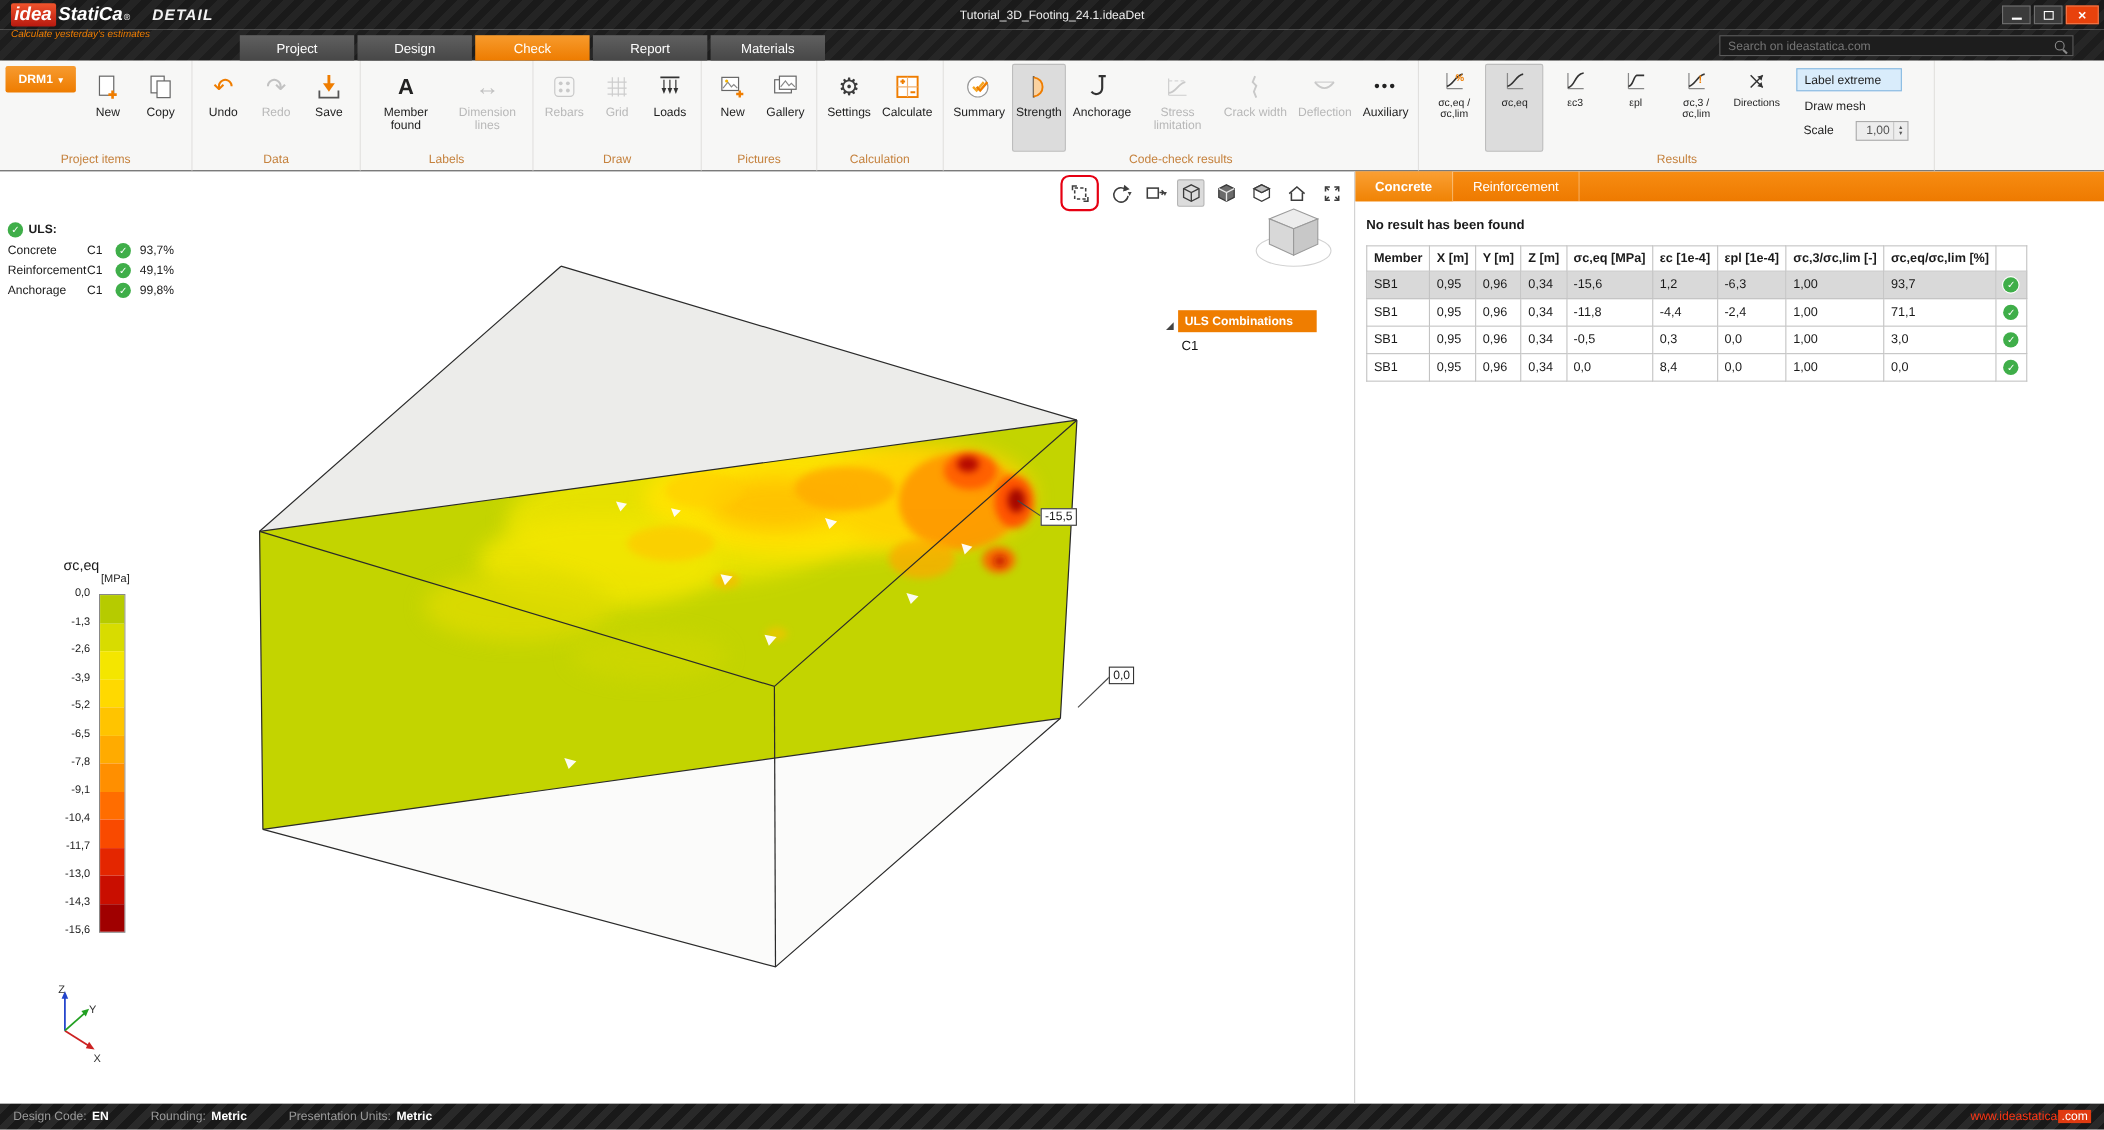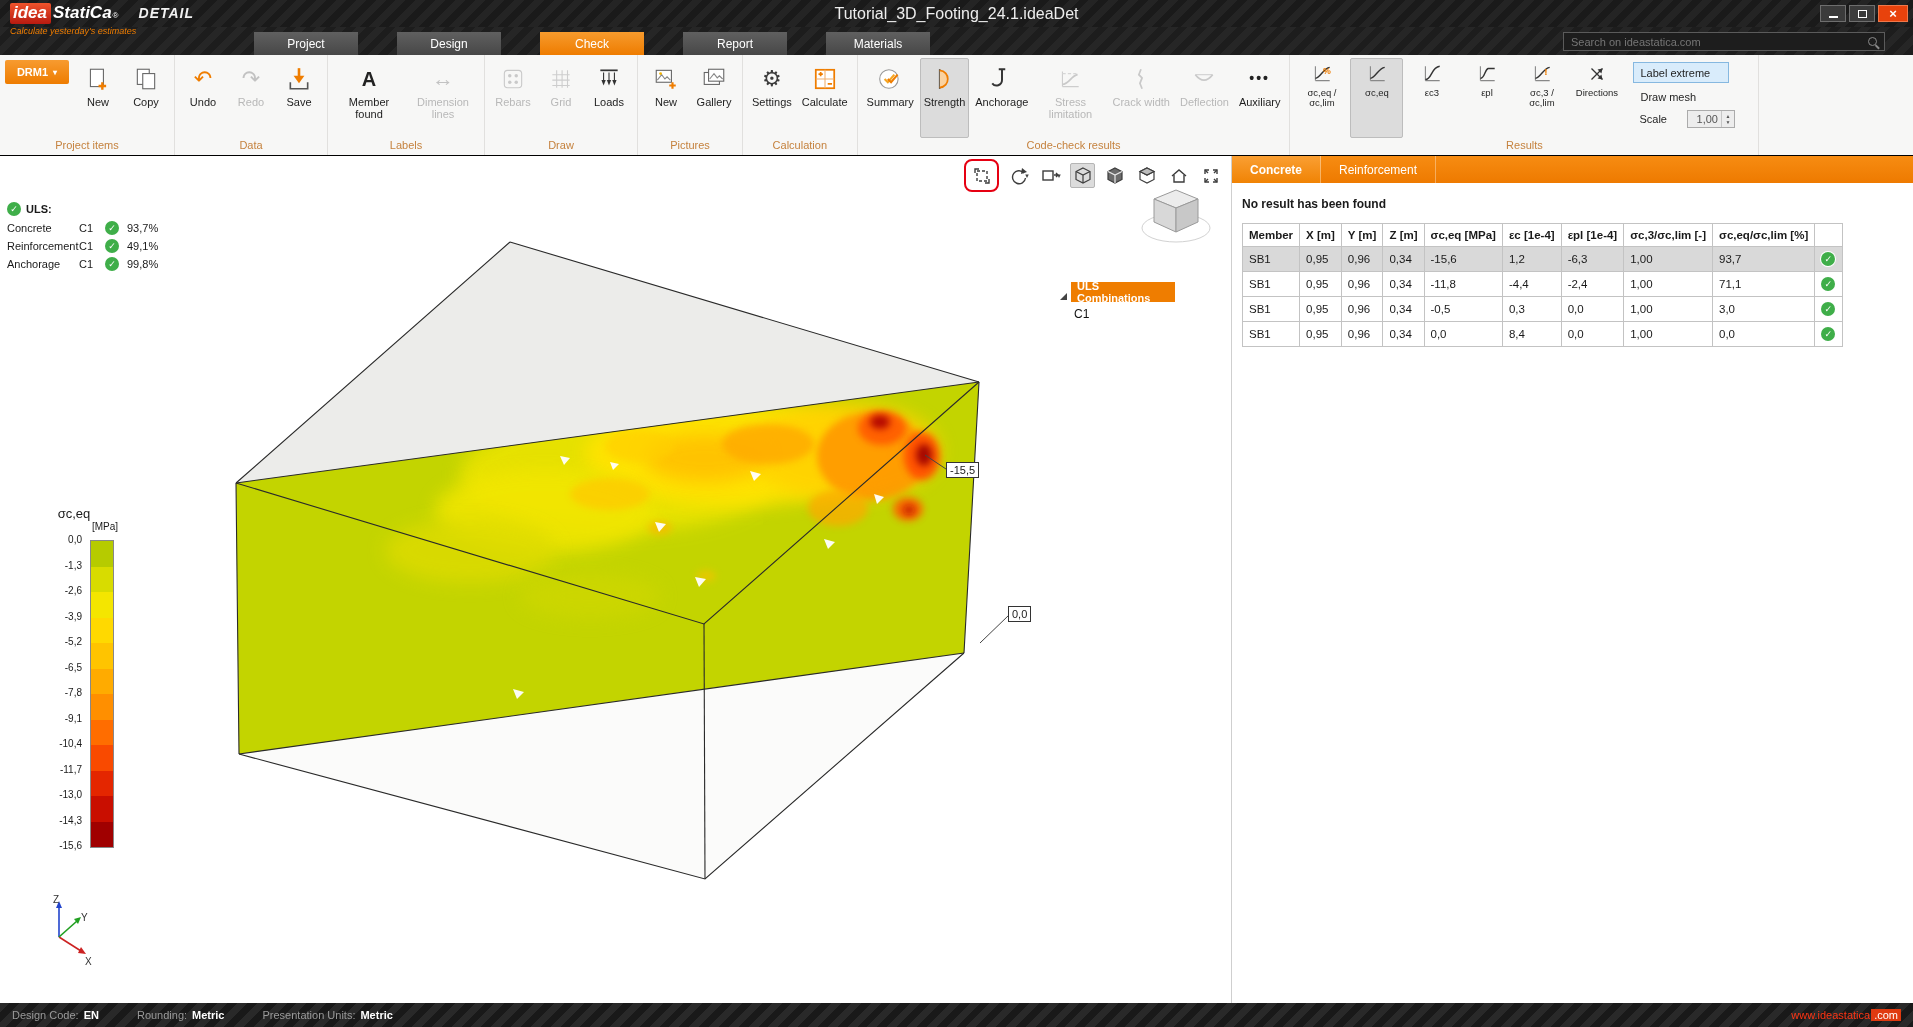--- a/index.html
+++ b/index.html
@@ -3,38 +3,38 @@
 <meta charset="utf-8">
 <style>
   * { margin:0; padding:0; box-sizing:border-box; }
   html,body { width:1913px; height:1027px; }
   body { font-family:"Liberation Sans", sans-serif; font-size:12px; color:#1a1a1a; background:#fff; overflow:hidden; }
   button { background:none; border:none; font:inherit; color:inherit; cursor:pointer; }
   .app { position:relative; width:1913px; height:1027px; display:flex; flex-direction:column; }
 
   
   .titlebar { height:27px; background:repeating-linear-gradient(135deg,#242424 0 7px,#1a1a1a 7px 14px); position:relative; z-index:6; display:flex; align-items:center; }
-  .doc-title { position:absolute; left:0; right:0; text-align:center; color:#ededed; font-size:16px; pointer-events:none; }
+  .doc-title { position:absolute; left:0; right:0; text-align:center; color:#ededed; font-size:11px; pointer-events:none; }
   .win-controls { margin-left:auto; display:flex; gap:3px; padding-right:5px; z-index:3; }
   .win-btn { width:26px; height:17px; display:flex; align-items:center; justify-content:center; background:#3b3b3b; border:1px solid #6e6e6e; }
   .win-btn .bar { width:9px; height:2px; background:#fff; margin-top:6px; }
   .win-btn .box { width:9px; height:8px; border:1px solid #fff; }
   .win-btn.close { background:#e8420c; border-color:#f1784a; width:30px; color:#fff; font-size:13px; font-weight:bold; line-height:1; }
 
   .logo-block { position:absolute; top:3px; left:10px; z-index:7; }
   .logo-line { display:flex; align-items:baseline; }
   .logo-idea { font-style:italic; font-weight:bold; font-size:17px; color:#fff; background:linear-gradient(#f0542c,#b81a10); padding:0 4px 1px 3px; border-radius:2px; }
   .logo-statica { font-style:italic; font-weight:bold; font-size:17px; color:#fff; margin-left:2px; }
   .logo-reg { font-size:8px; color:#fff; vertical-align:super; margin-left:1px; }
   .logo-detail { font-style:italic; font-weight:bold; font-size:14px; letter-spacing:1px; color:#f2f2f2; margin-left:20px; }
   .logo-tagline { font-style:italic; font-size:9px; color:#ef7d00; margin-top:2px; }
 
   
   .tabstrip { height:28px; background:repeating-linear-gradient(135deg,#262626 0 7px,#1d1d1d 7px 14px); display:flex; align-items:flex-end; padding-left:218px; gap:3px; position:relative; z-index:5; }
-  .nav-tab { height:23px; min-width:104px; padding:0 16px; display:flex; align-items:center; justify-content:center; background:linear-gradient(#606060,#474747); color:#fff; font-size:12px;margin-left:36px; }
+  .nav-tab { height:23px; min-width:104px; padding:0 16px; display:flex; align-items:center; justify-content:center; background:linear-gradient(#606060,#474747); color:#fff; font-size:12px; }
   .nav-tab.active { background:linear-gradient(#f79b2d,#ee7c00); }
   .search-box { position:absolute; right:28px; top:5px; width:322px; height:19px; background:#1d1d1d; border:1px solid #5b5b5b; display:flex; align-items:center; padding:0 7px; }
   .search-box input { flex:1; background:transparent; border:none; outline:none; color:#9a9a9a; font-size:11px; font-family:inherit; }
   .search-glyph { width:9px; height:9px; border:1.5px solid #8a8a8a; border-radius:50%; position:relative; flex:0 0 auto; }
   .search-glyph::after { content:""; position:absolute; width:5px; height:1.5px; background:#8a8a8a; transform:rotate(45deg); right:-4px; bottom:-2px; }
 
   
   .ribbon { height:101px; background:#f7f7f6; border-bottom:1px solid #000000; display:flex; }
   .rib-group { display:flex; flex-direction:column; border-right:1px solid #e1e0de; padding:3px 5px 0; }
   .rib-buttons { flex:1; display:flex; align-items:stretch; gap:2px; }
@@ -90,21 +90,21 @@
   .cb-bands { position:absolute; left:42px; top:0; width:24px; border:1px solid #888; }
   .cb-band { width:22px; height:25.5px; }
 
   
   .val-label { position:absolute; background:#fff; border:1px solid #333; font-size:11px; padding:0 3px; line-height:14px; z-index:2; }
 
   
   .combos { position:absolute; left:1060px; top:126px; z-index:2; }
   .combos-head { display:flex; align-items:flex-end; gap:4px; }
   .combos-grip { width:0; height:0; border-left:7px solid transparent; border-bottom:7px solid #444; margin-bottom:2px; }
-  .combos-title { background:#ef7d00; color:#fff; font-weight:bold; font-size:11px; width:104px; height:20px; display:flex; align-items:center; padding-left:6px; }
+  .combos-title { background:#ef7d00; color:#fff; font-weight:bold; font-size:11px; width:126px; height:20px; display:flex; align-items:center; padding-left:6px; }
   .combos-item { font-size:12px; color:#111; margin:5px 0 0 14px; }
 
   
   .results-panel { flex:1; display:flex; flex-direction:column; background:#fff; }
   .rp-tabs { height:27px; background:linear-gradient(#f78c12,#ee7a00); display:flex; }
   .rp-tab { padding:0 18px; display:flex; align-items:center; color:#fff; font-size:12px; border-right:1px solid rgba(255,255,255,.35); }
   .rp-tab.active { background:linear-gradient(#fa9f33,#f08304); font-weight:bold; }
   .rp-body { padding:10px 10px 0 10px; }
   .no-result { font-weight:bold; font-size:12px; margin:4px 0 12px 0; }
   .li-row { display:flex; align-items:center; margin-bottom:10px; }

